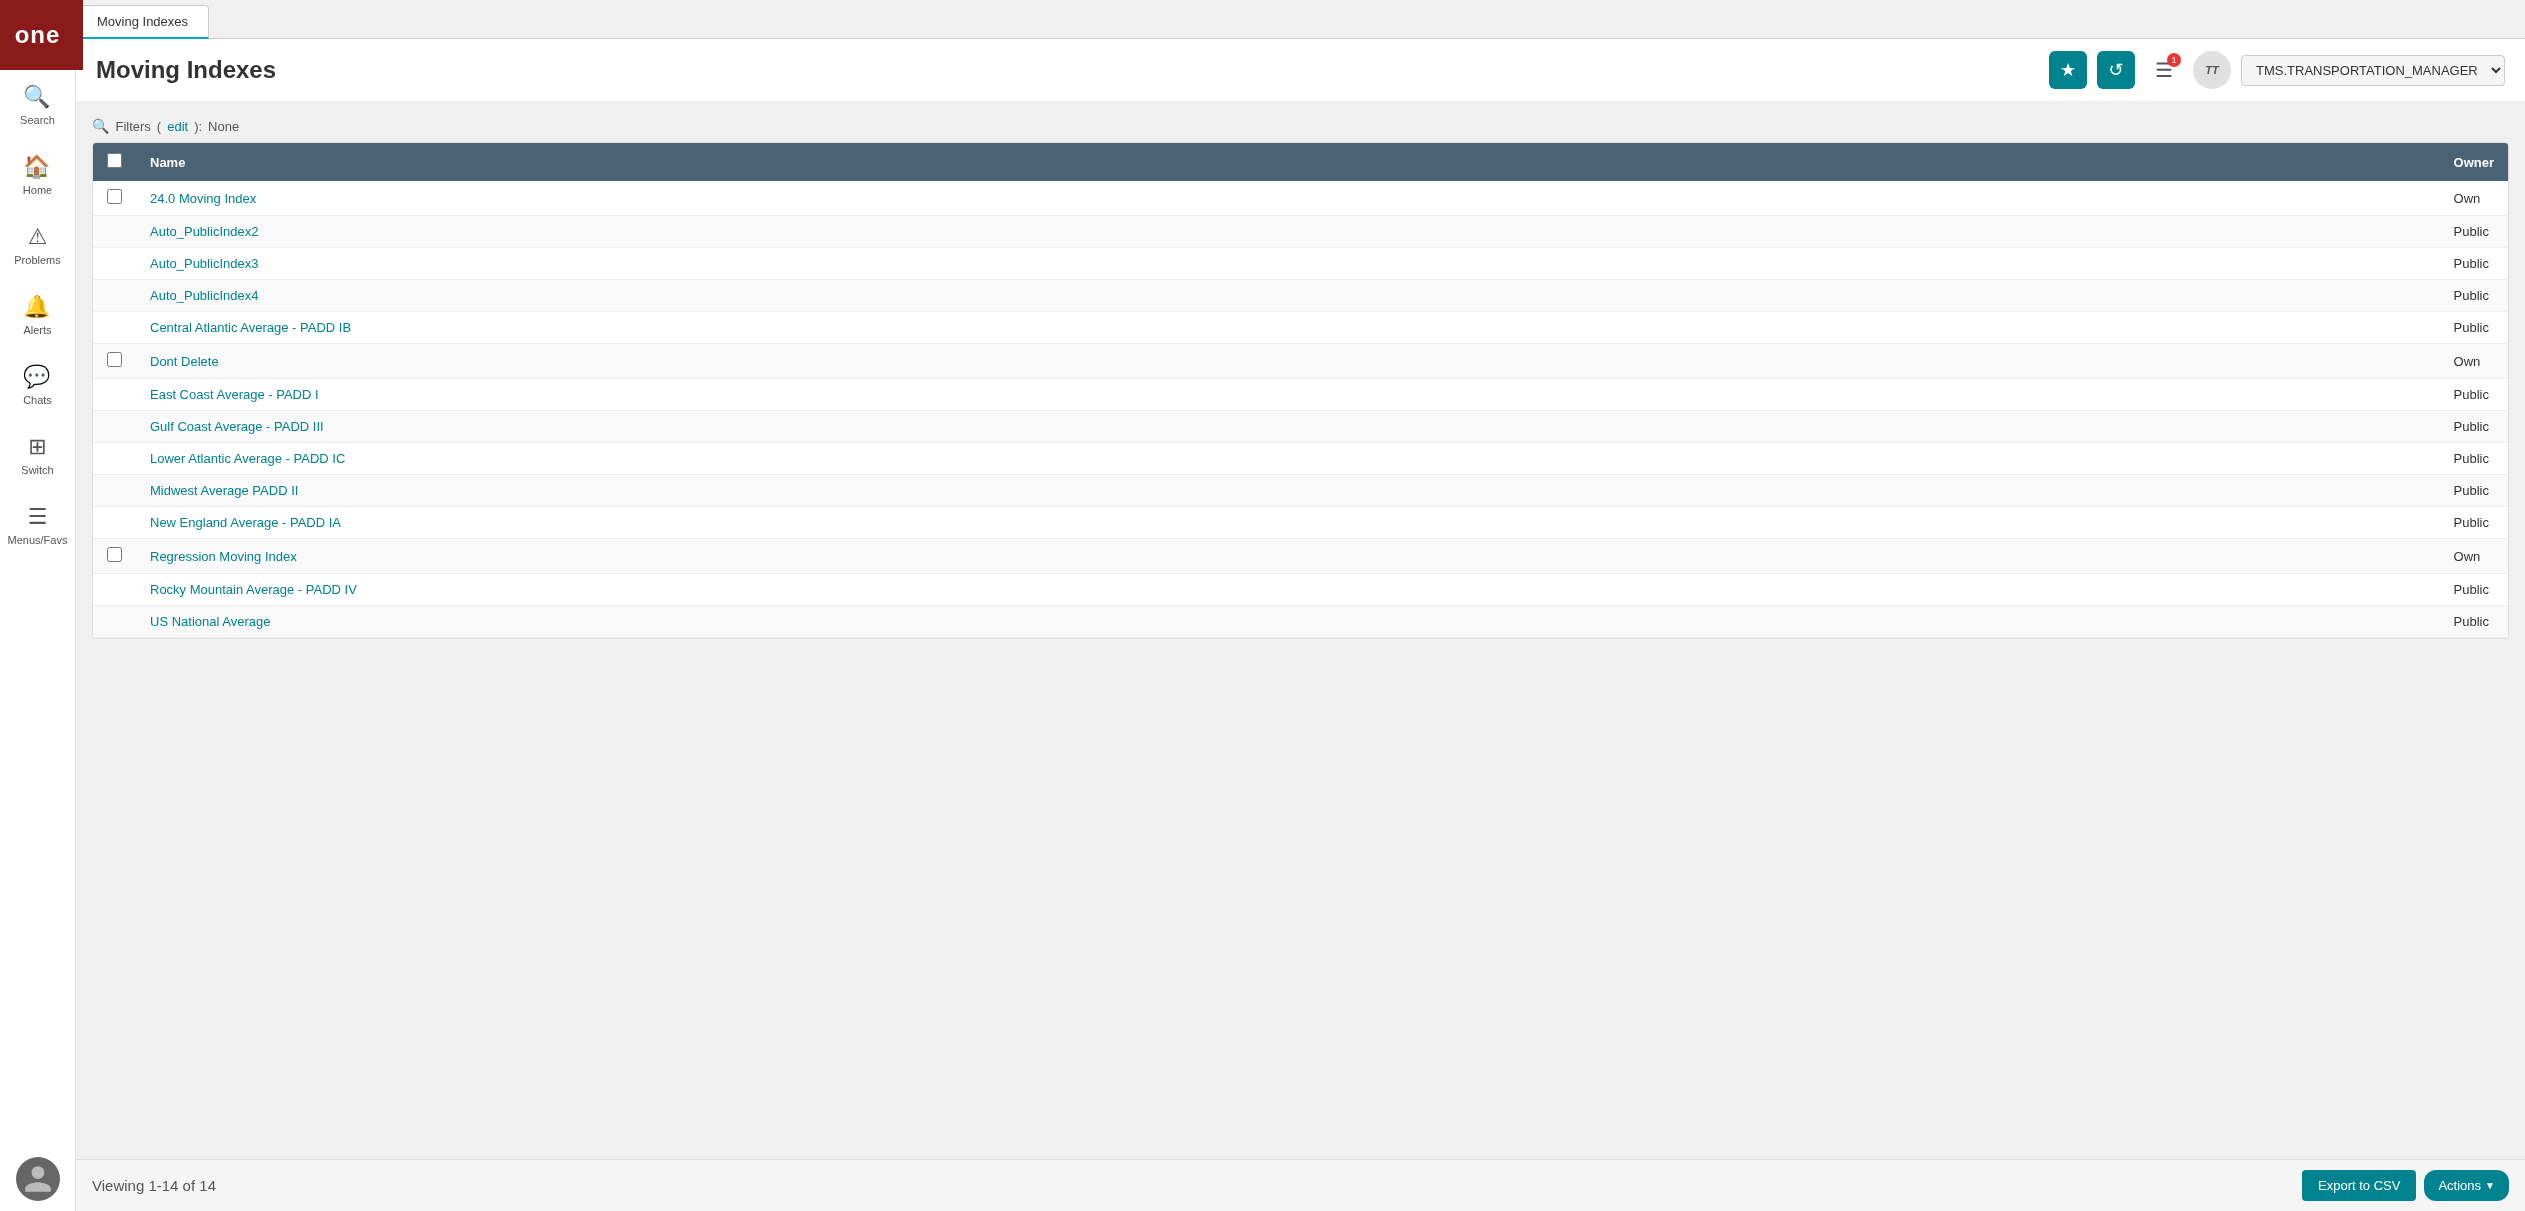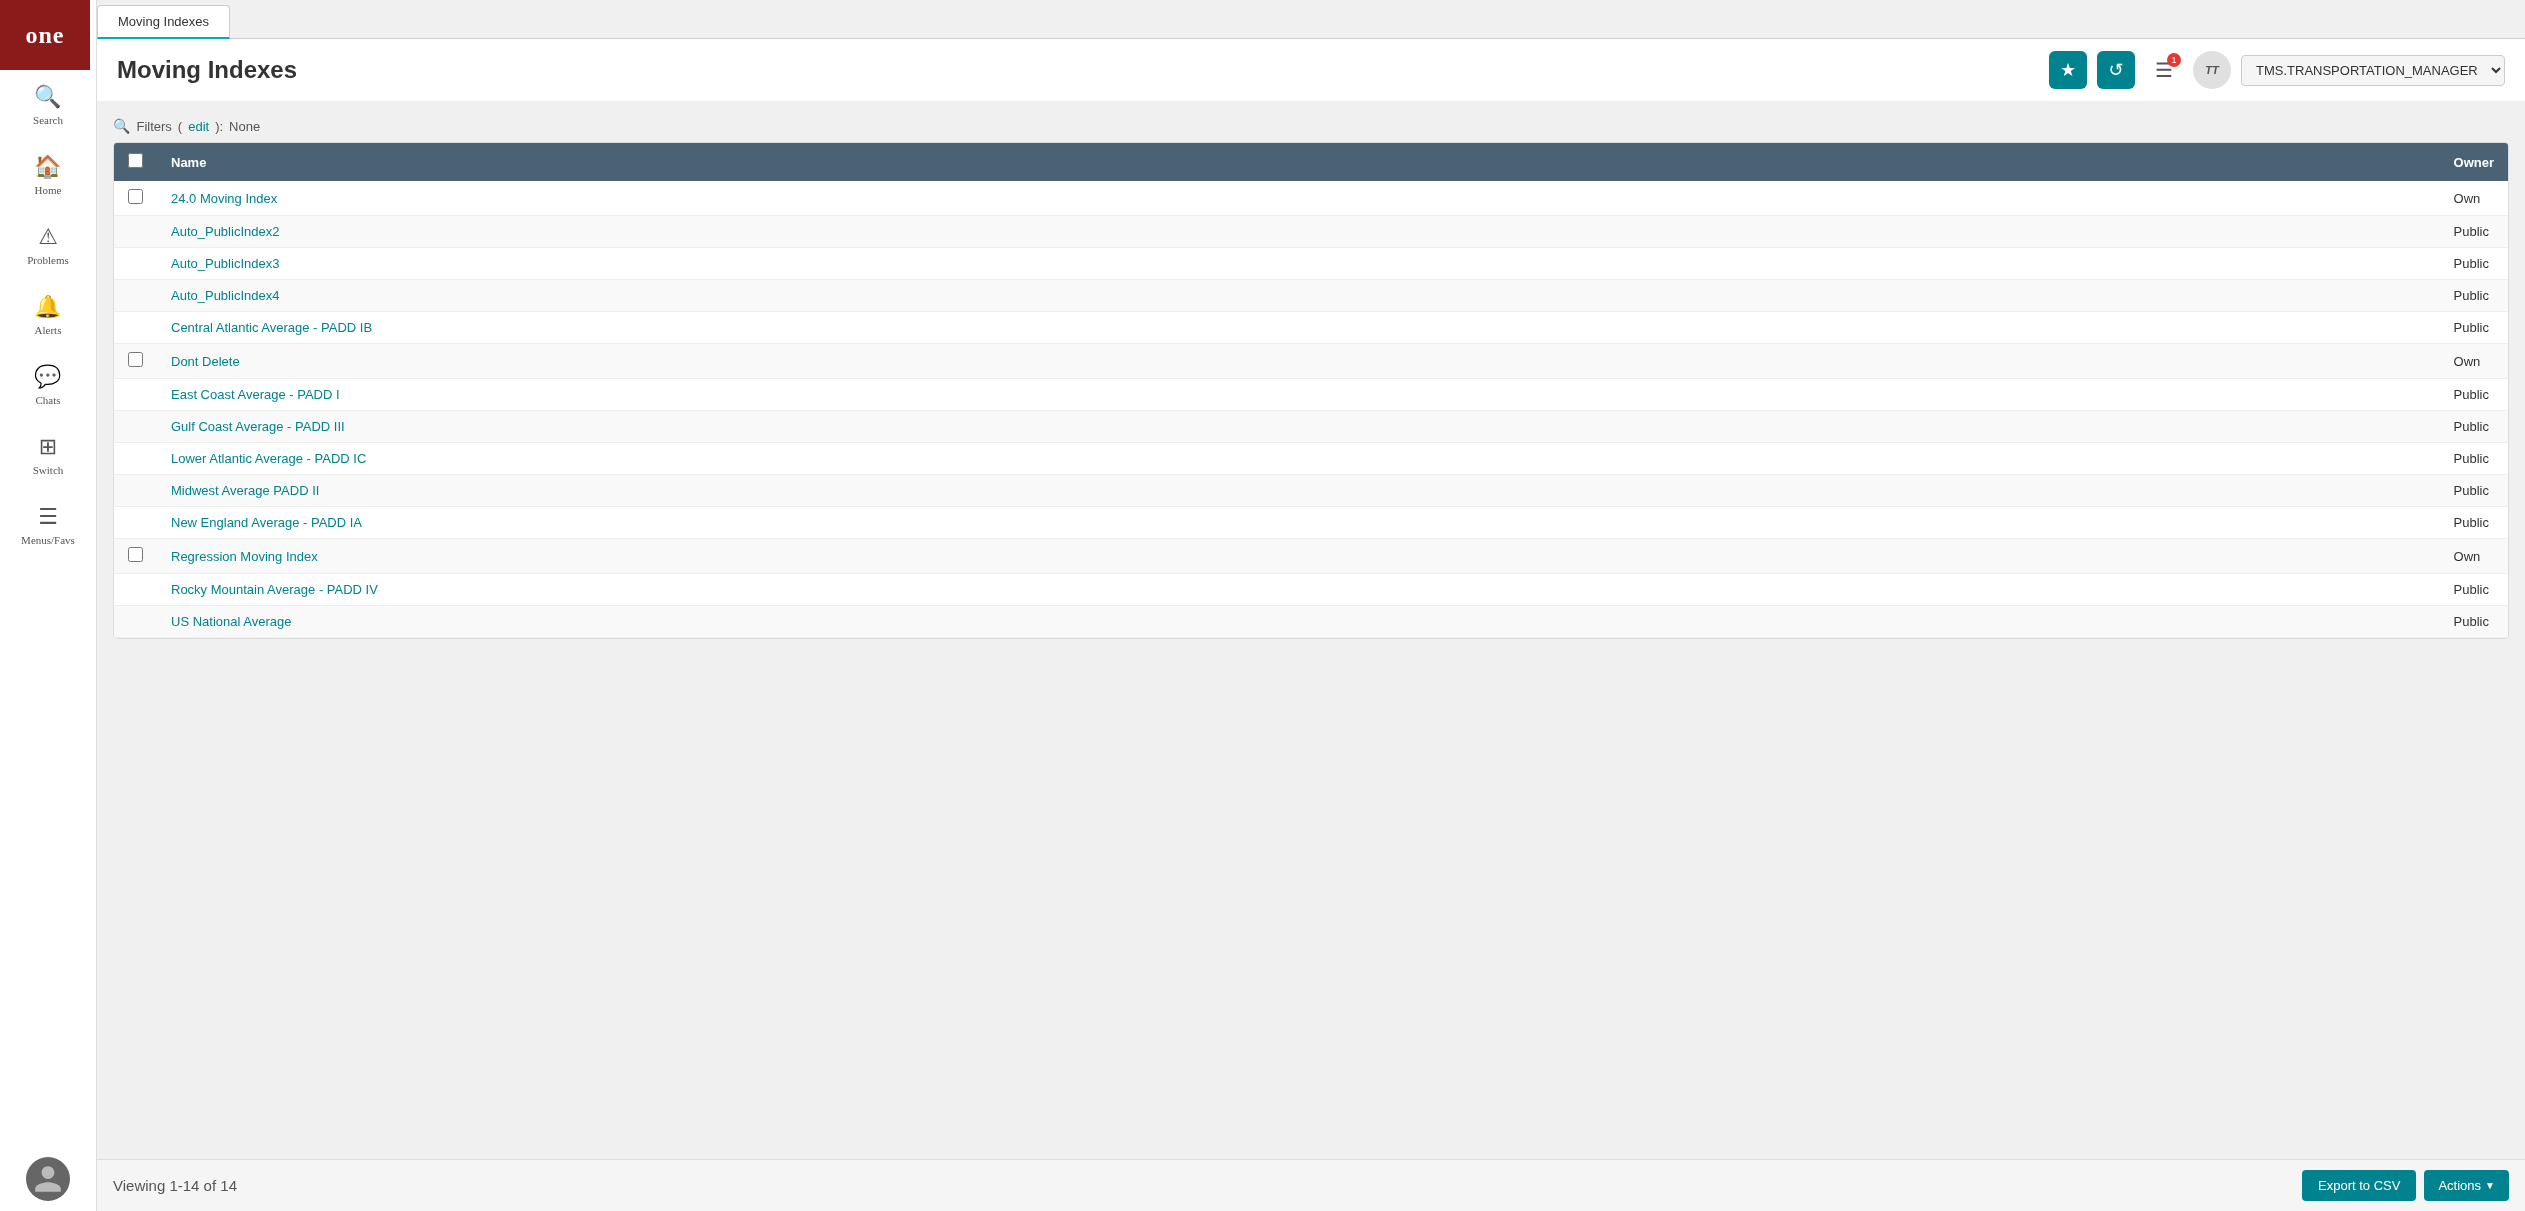--- a/index.html
+++ b/index.html
@@ -1,28 +1,28 @@
 <!DOCTYPE html>
 <html><head>
   <meta charset="utf-8">
   <style>
     * { box-sizing: border-box; margin: 0; padding: 0; }
     body { font-family: Arial, sans-serif; background: #f0f0f0; display: flex; height: 100vh; overflow: hidden; font-size: 14px; }
 
     
     .sidebar {
-      width: 97px;
+      width: 76px;
       background: #fff;
       display: flex;
       flex-direction: column;
+      align-items: center;
       padding-top: 0;
       border-right: 1px solid #ddd;
       flex-shrink: 0;
       z-index: 10;
-      font-family: Liberation Serif, serif;
     }
     .sidebar-logo {
       width: 90px;
       height: 70px;
       background: #8b1a1a;
       display: flex;
       align-items: center;
       justify-content: center;
       color: white;
       font-size: 22px;
@@ -291,21 +291,21 @@
       padding: 8px 16px;
       border-radius: 4px;
       font-size: 13px;
       cursor: pointer;
     }
     .btn-actions {
       background: #00838f;
       color: white;
       border: none;
       padding: 8px 14px;
-      border-radius: 4px;
+      border-radius: 12px;
       font-size: 13px;
       cursor: pointer;
       display: flex;
       align-items: center;
       gap: 4px;
     }
     .btn-actions-caret { font-size: 10px; }
 
     .select-all-checkbox {
       width: 15px;

